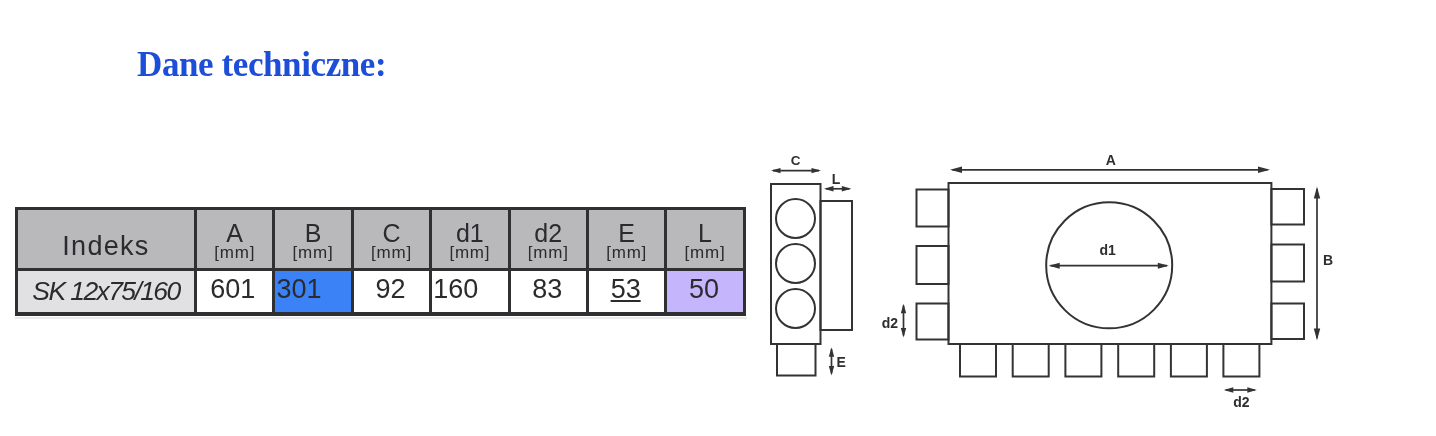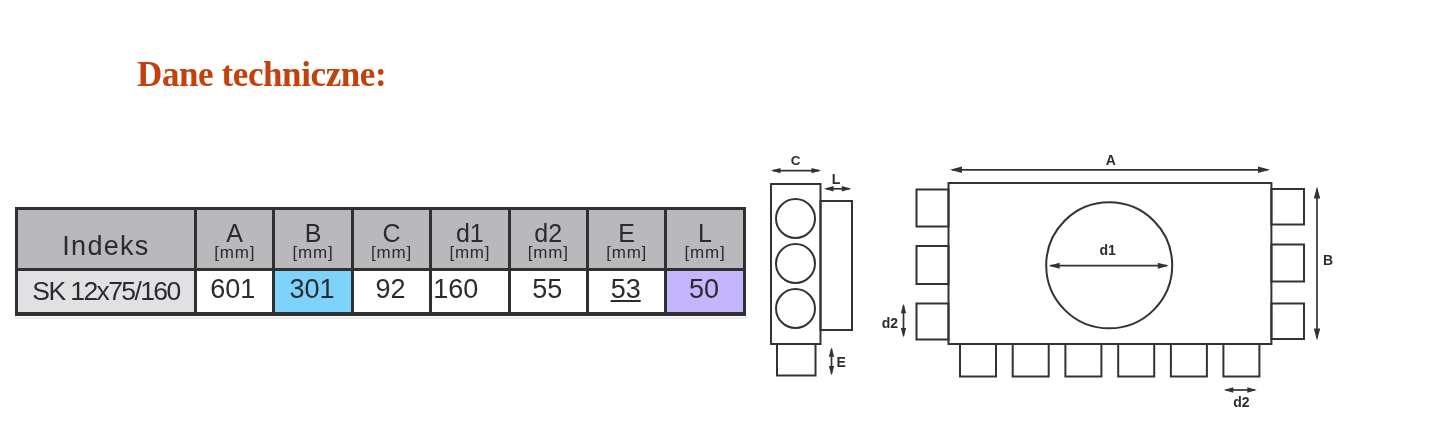--- a/index.html
+++ b/index.html
@@ -2,21 +2,21 @@
 <html><head>
 <meta charset="utf-8">
 <style>
   html,body{margin:0;padding:0;}
   body{width:1436px;height:436px;background:#ffffff;font-family:"Liberation Sans",sans-serif;position:relative;overflow:hidden;}
   .abs{position:absolute;}
 </style>
 </head>
 <body>
 
-<div class="abs" style="left:137px;top:55px;font-family:'Liberation Serif',serif;font-weight:bold;font-size:35px;color:#c2410c;letter-spacing:-0.4px;">Dane techniczne:</div>
+<div class="abs" style="left:137px;top:45px;font-family:'Liberation Serif',serif;font-weight:bold;font-size:35px;color:#1d4ed8;letter-spacing:-0.4px;">Dane techniczne:</div>
 
 <table class="abs" style="left:15px;top:206.5px;border-collapse:collapse;table-layout:fixed;width:728px;color:#2b2b2e;">
   <colgroup>
       <col style="width:179px">
       <col span="7" style="width:78.4px">
     </colgroup>
   <tbody>
   <tr style="height:61px;background:#b9b9bc;">
 
     <td style="border:3px solid #303032;text-align:center;font-size:27px;letter-spacing:1.3px;padding-top:16px;">Indeks</td>
@@ -51,31 +51,31 @@
           <div style="font-size:17px;line-height:13px;letter-spacing:0.8px;">[mm]</div>
         </td>
 
     <td style="border:3px solid #303032;text-align:center;">
           <div style="font-size:25px;line-height:25px;padding-top:3px;">L</div>
           <div style="font-size:17px;line-height:13px;letter-spacing:0.8px;">[mm]</div>
         </td>
   </tr>
   <tr style="height:45px;font-size:27px;">
 
-    <td style="border:3px solid #303032;border-bottom-width:4.5px;text-align:center;background:#e1e1e3;font-size:26.5px;letter-spacing:-1.6px;padding-top:1px;">SK 12x75/160</td>
+    <td style="border:3px solid #303032;border-bottom-width:4.5px;text-align:center;background:#e1e1e3;font-size:26.5px;letter-spacing:-1.6px;padding-top:1px;font-style:italic;">SK 12x75/160</td>
 
     <td style="border:3px solid #303032;border-bottom-width:4.5px;text-align:center;background:#fff;padding-bottom:5px;padding-right:5px;">601</td>
 
-    <td style="border:3px solid #303032;border-bottom-width:4.5px;text-align:center;background:#7dd3fc;padding-bottom:5px;padding-right:3px;">301</td>
+    <td style="border:3px solid #303032;border-bottom-width:4.5px;background:#3b82f6;padding-bottom:5px;padding-right:3px;">301</td>
 
     <td style="border:3px solid #303032;border-bottom-width:4.5px;text-align:center;background:#fff;padding-bottom:5px;padding-right:3px;">92</td>
 
     <td style="border:3px solid #303032;border-bottom-width:4.5px;text-align:left;background:#fff;padding-bottom:5px;padding-right:3px;">160</td>
 
-    <td style="border:3px solid #303032;border-bottom-width:4.5px;text-align:center;background:#fff;padding-bottom:5px;padding-right:3px;">55</td>
+    <td style="border:3px solid #303032;border-bottom-width:4.5px;text-align:center;background:#fff;padding-bottom:5px;padding-right:3px;">83</td>
 
     <td style="border:3px solid #303032;border-bottom-width:4.5px;text-align:center;background:#fff;padding-bottom:5px;padding-right:3px;text-decoration:underline;">53</td>
 
     <td style="border:3px solid #303032;border-bottom-width:4.5px;text-align:center;background:#c4b5fd;padding-bottom:5px;padding-right:3px;">50</td>
   </tr>
   </tbody>
 </table>
 
 <div class="abs" style="left:15px;top:316.5px;width:732px;height:2.5px;background:#d9d9db;opacity:0.55;"></div>
 

